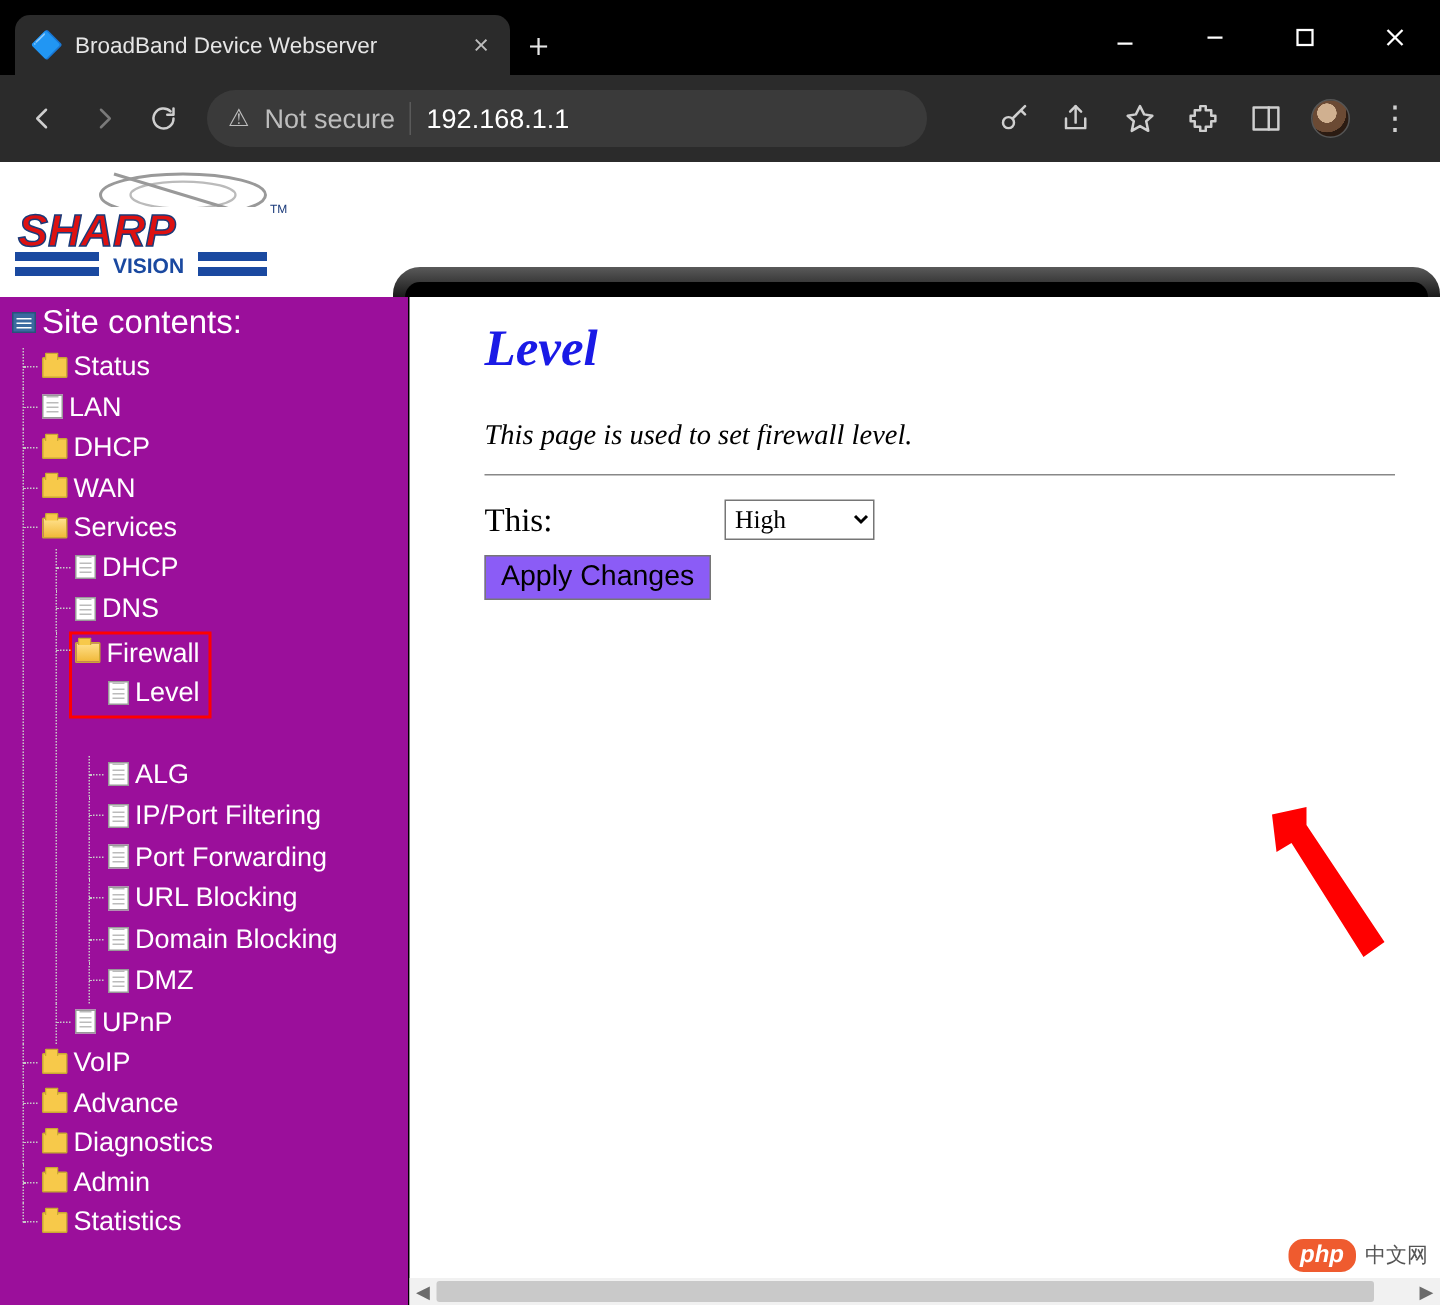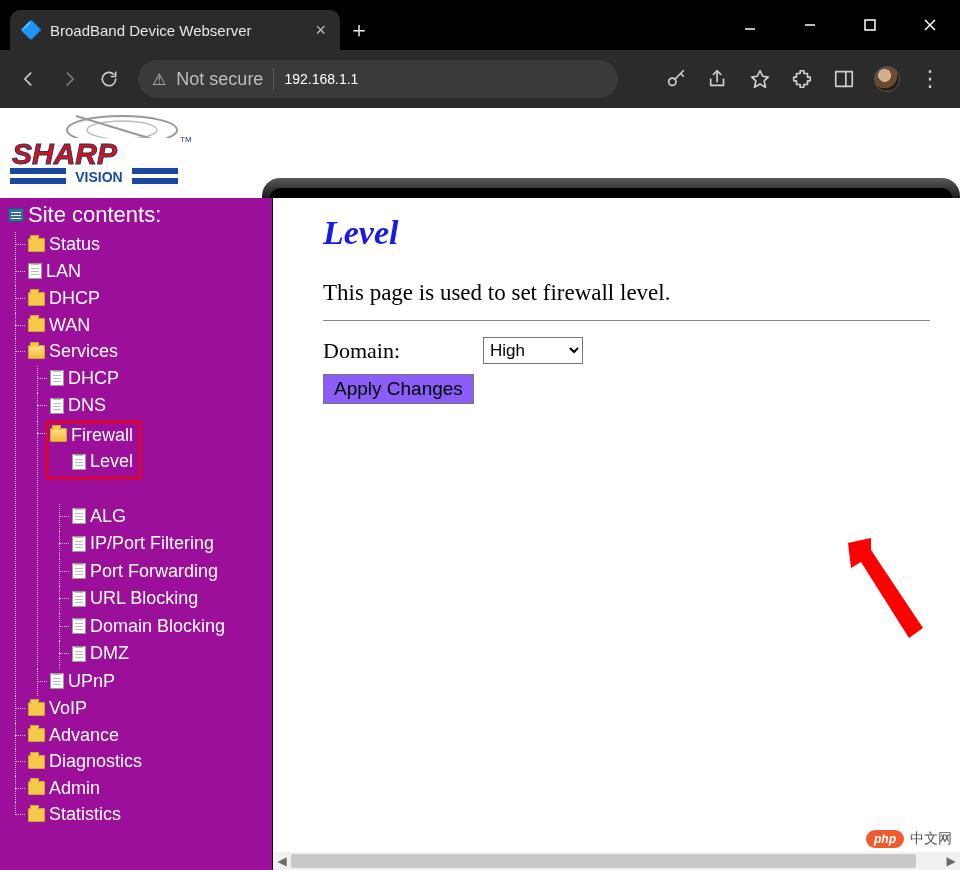--- a/index.html
+++ b/index.html
@@ -18,21 +18,21 @@
   .wc svg { width:14px; height:14px; stroke:#fff; stroke-width:1.5; fill:none; }
 
   .url-bar { background:#2b2b2b; height:58px; display:flex; align-items:center; padding:0 12px; gap:6px; color:#cfcfcf; }
   .nav-btn { width:34px; height:34px; display:flex; align-items:center; justify-content:center; border-radius:50%; color:#a8a8a8; }
   .nav-btn svg { width:20px; height:20px; stroke:#cfcfcf; stroke-width:2; fill:none; stroke-linecap:round; stroke-linejoin:round;}
   .nav-btn.dim svg { stroke:#7a7a7a; }
   .addr { flex:0 0 auto; background:#3a3a3a; height:38px; border-radius:20px; display:flex; align-items:center; padding:0 14px; gap:10px; width:480px; margin-left:6px;}
   .addr .warn { color:#bdbdbd; font-size:16px; }
   .addr .nsec { color:#bdbdbd; font-size:18px; }
   .addr .sep { width:1px; height:22px; background:#5a5a5a; }
-  .addr .url { color:#fff; font-size:14px; }
+  .addr .url { color:#fff; font-size:18px; }
   .toolbar-icons { margin-left:auto; display:flex; align-items:center; gap:18px; padding-right:6px; }
   .ticon { width:24px; height:24px; display:flex; align-items:center; justify-content:center; color:#cfcfcf; }
   .ticon svg { width:22px; height:22px; stroke:#cfcfcf; stroke-width:1.8; fill:none; stroke-linecap:round; stroke-linejoin:round;}
   .avatar { width:26px; height:26px; border-radius:50%; background:radial-gradient(circle at 40% 35%, #d0b090 0 30%, #6b4a34 31% 60%, #2b1b12 61% 100%); border:1px solid #555;}
   .kebab { font-size:22px; color:#cfcfcf; letter-spacing:0; }
 
   
   .logo-strip { height:90px; background:#fff; position:relative; }
   .logo-strip .logo-link { display:inline-block; padding:4px 4px; }
   .bezel { position:absolute; left:262px; right:0; bottom:0; height:20px; background:linear-gradient(#5a5a5a,#1a1a1a); border-top-left-radius:18px; border-top-right-radius:18px; }
@@ -61,40 +61,40 @@
   .ico-page::before, .ico-page::after { content:""; position:absolute; left:2px; right:2px; height:1px; background:#bbb; }
   .ico-page::before { top:4px; box-shadow:0 3px 0 #bbb, 0 6px 0 #bbb; }
 
   .ico-root { width:16px; height:14px; background:#3b6aa0; display:inline-block; vertical-align:-2px; border:1px solid #28527a; position:relative;}
   .ico-root::after{content:""; position:absolute; left:2px; right:2px; top:3px; height:1px; background:#fff; box-shadow:0 3px 0 #fff, 0 6px 0 #fff;}
 
   
   .content-wrap { flex:1; position:relative; background:#fff; overflow:hidden; border-left:1px solid #000; }
   .content { position:absolute; left:0; right:0; top:0; bottom:18px; overflow:auto; padding:10px 30px 20px 50px; font-family:"Times New Roman", Times, serif;}
   .content h1 { color:#1a1ae6; font-style:italic; font-weight:bold; font-size:34px; margin:6px 0 28px 0; }
-  .content .desc { font-size:23px; color:#000; margin:0 0 14px 0;}
+  .content .desc { font-size:19px; color:#000; margin:0 0 14px 0;font-style:italic;}
   .content hr { border:none; border-top:1px solid #888; margin:0 0 16px 0;}
   .form-row { display:flex; align-items:center; gap:10px; font-size:22px;}
   .form-row label { width:150px; }
-  .form-row select { font-size:17px; font-family:Liberation Sans, sans-serif; padding:2px 2px; width:100px; border:1px solid #767676; background:#fff;}
+  .form-row select { font-size:17px; font-family:Liberation Serif, serif; padding:2px 2px; width:100px; border:1px solid #767676; background:#fff;}
   .apply-btn { margin-top:10px; font-size:19px; font-family:Arial,sans-serif; padding:3px 10px; background:#8b5cf6; border:1px solid #767676; cursor:pointer;}
 
   
   .arrow-annot { position:absolute; left:570px; top:340px; pointer-events:none; }
   .arrow-annot svg { width:90px; height:120px; }
 
   
   .hscroll { position:absolute; left:0; right:0; bottom:0; height:18px; background:#f1f1f1; display:flex; align-items:center;}
   .hscroll .arrow { width:18px; height:18px; background:#f1f1f1; display:flex; align-items:center; justify-content:center; color:#6b6b6b; font-size:12px;}
   .hscroll .track { flex:1; height:18px; background:#f1f1f1; position:relative;}
   .hscroll .thumb { position:absolute; left:0; top:2px; bottom:2px; width:96%; background:#c9c9c9; border-radius:2px;}
 
   
   .watermark { position:absolute; right:8px; bottom:22px; display:flex; align-items:center; gap:6px; font-size:14px; color:#555; font-family:Arial,sans-serif;}
-  .watermark .bubble { background:#ef5b2f; color:#fff; font-weight:bold; padding:2px 8px; border-radius:10px; font-style:italic; font-size:12px;}
+  .watermark .bubble { background:#ef5b2f; color:#fff; font-weight:bold; padding:2px 8px; border-radius:10px; font-style:italic; font-size:16px;}
 </style>
 </head>
 <body>
 
 <div class="titlebar">
   <div class="tab">
     <span class="favicon">🔷</span>
     <span class="tab-title">BroadBand Device Webserver</span>
     <span class="close">×</span>
   </div>
@@ -306,21 +306,21 @@
           </span></li>
     </ul>
   </nav>
 
   <div class="content-wrap">
     <div class="content">
       <h1>Level</h1>
       <p class="desc">This page is used to set firewall level.</p>
       <hr>
       <div class="form-row">
-        <label>Domain:</label>
+        <label>This:</label>
         <select>
           <option>High</option>
         </select>
       </div>
       <button class="apply-btn">Apply Changes</button>
     </div>
 
     <div class="arrow-annot">
       <svg viewBox="0 0 90 120">
           <polygon points="5,5 28,0 28,12 80,90 66,100 18,24 8,30" fill="#ff0000"></polygon>

